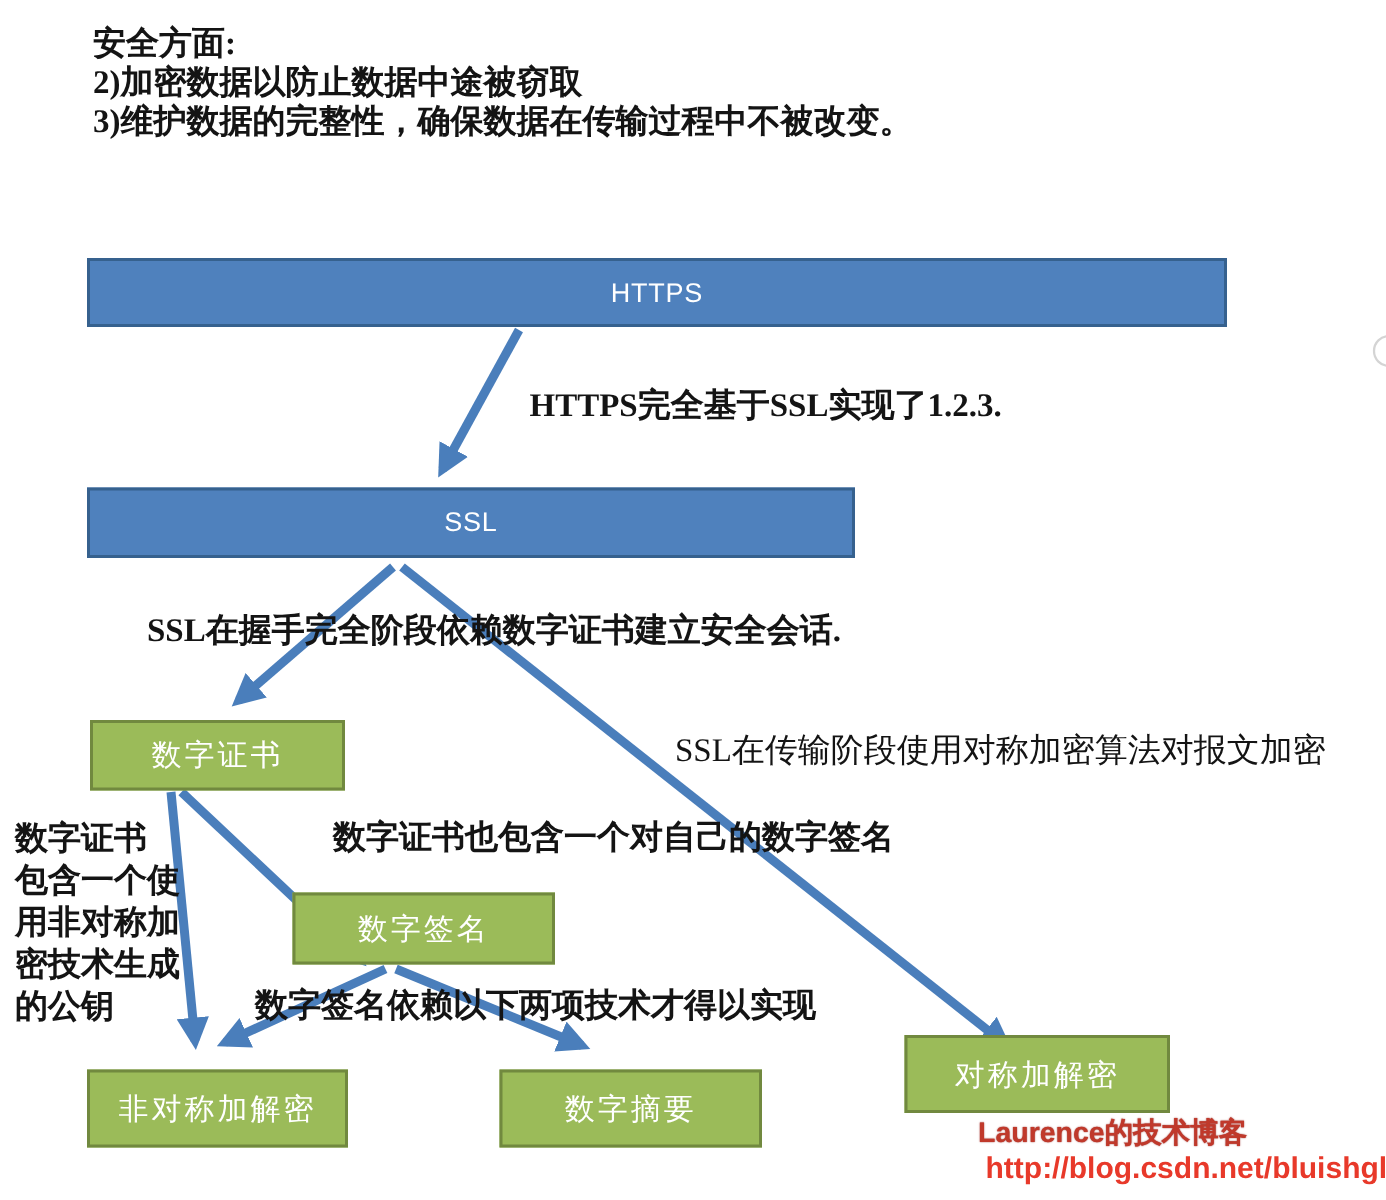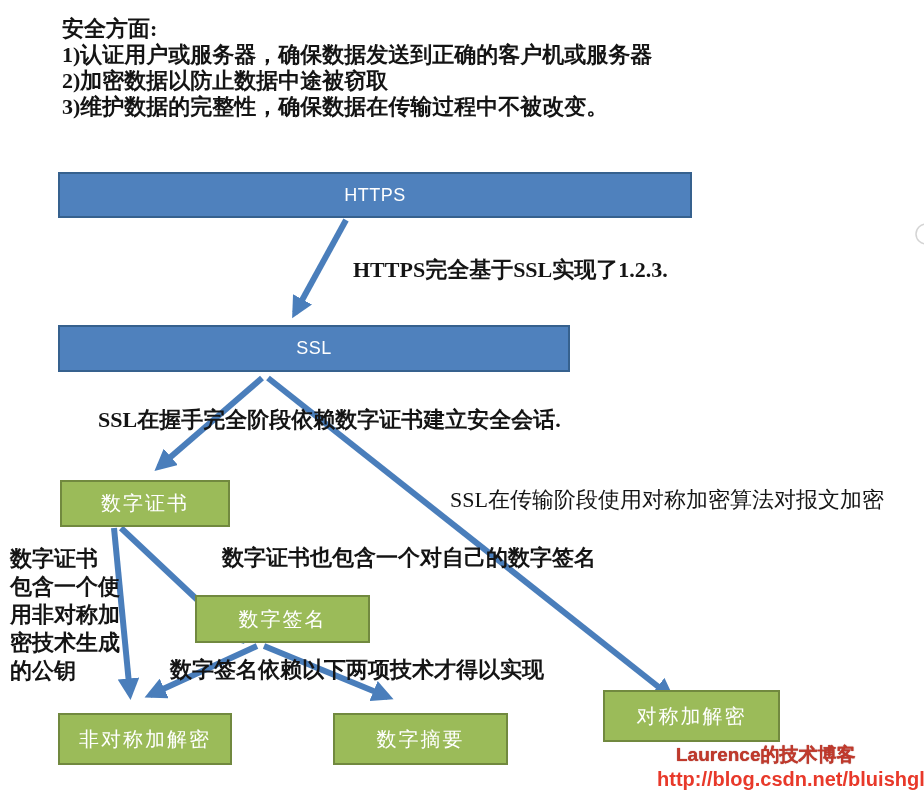--- a/index.html
+++ b/index.html
@@ -27,36 +27,35 @@
   .ann{
     position:absolute;color:#141414;font-size:22px;white-space:nowrap;
     font-family:"Liberation Serif", serif;
   }
   .bold{font-weight:bold;}
   .multiline{white-space:pre-line;line-height:28px;}
   
   svg.arrows{position:absolute;left:0;top:0;width:924px;height:800px;pointer-events:none;}
   
   .wm1{
-    position:absolute;left:676px;top:742px;
+    position:absolute;left:652px;top:742px;
     font-family:"Liberation Sans", sans-serif;font-size:19px;font-weight:bold;
     color:#c0392b;text-shadow:0 0 1px #8f1f1a;white-space:nowrap;
   }
   .wm2{
     position:absolute;left:657px;top:768px;
     font-family:"Liberation Sans", sans-serif;font-size:20px;font-weight:bold;
     color:#e8392a;white-space:nowrap;
   }
 </style>
 </head>
 <body>
 
 <div class="abs intro">
   <div>安全方面:</div>
-  <div>1)认证用户或服务器，确保数据发送到正确的客户机或服务器</div>
   <div>2)加密数据以防止数据中途被窃取</div>
   <div>3)维护数据的完整性，确保数据在传输过程中不被改变。</div>
 </div>
 
 <svg class="arrows" viewBox="0 0 924 800">
   <defs>
     <marker id="ah" markerUnits="strokeWidth" markerWidth="4.2" markerHeight="3.6" refX="2.6" refY="1.8" orient="auto">
       <path d="M0,0 L3.6,1.8 L0,3.6 z" fill="#4a7ebb"></path>
     </marker>
   </defs>
@@ -65,21 +64,21 @@
     <line x1="262" y1="378" x2="159" y2="467" marker-end="url(#ah)"></line>
     <line x1="268" y1="378" x2="670" y2="696" marker-end="url(#ah)"></line>
     <line x1="121" y1="528" x2="240" y2="640" marker-end="url(#ah)"></line>
     <line x1="114" y1="528" x2="130" y2="694" marker-end="url(#ah)"></line>
     <line x1="257" y1="646" x2="150" y2="695" marker-end="url(#ah)"></line>
     <line x1="264" y1="646" x2="388" y2="697" marker-end="url(#ah)"></line>
   </g>
   <circle cx="926" cy="234" r="10" fill="none" stroke="#b8b8b8" stroke-width="1.5" opacity="0.6"></circle>
 </svg>
 
-<div class="node blue" style="left:58px;top:172px;width:634px;height:46px;">
+<div class="node blue" style="left:58px;top:172px;width:760px;height:46px;">
   <span>HTTPS</span>
 </div>
 
 <div class="node blue" style="left:58px;top:325px;width:512px;height:47px;">
   <span>SSL</span>
 </div>
 
 <div class="node green" style="left:60px;top:480px;width:170px;height:47px;">
   <span>数字证书</span>
 </div>

